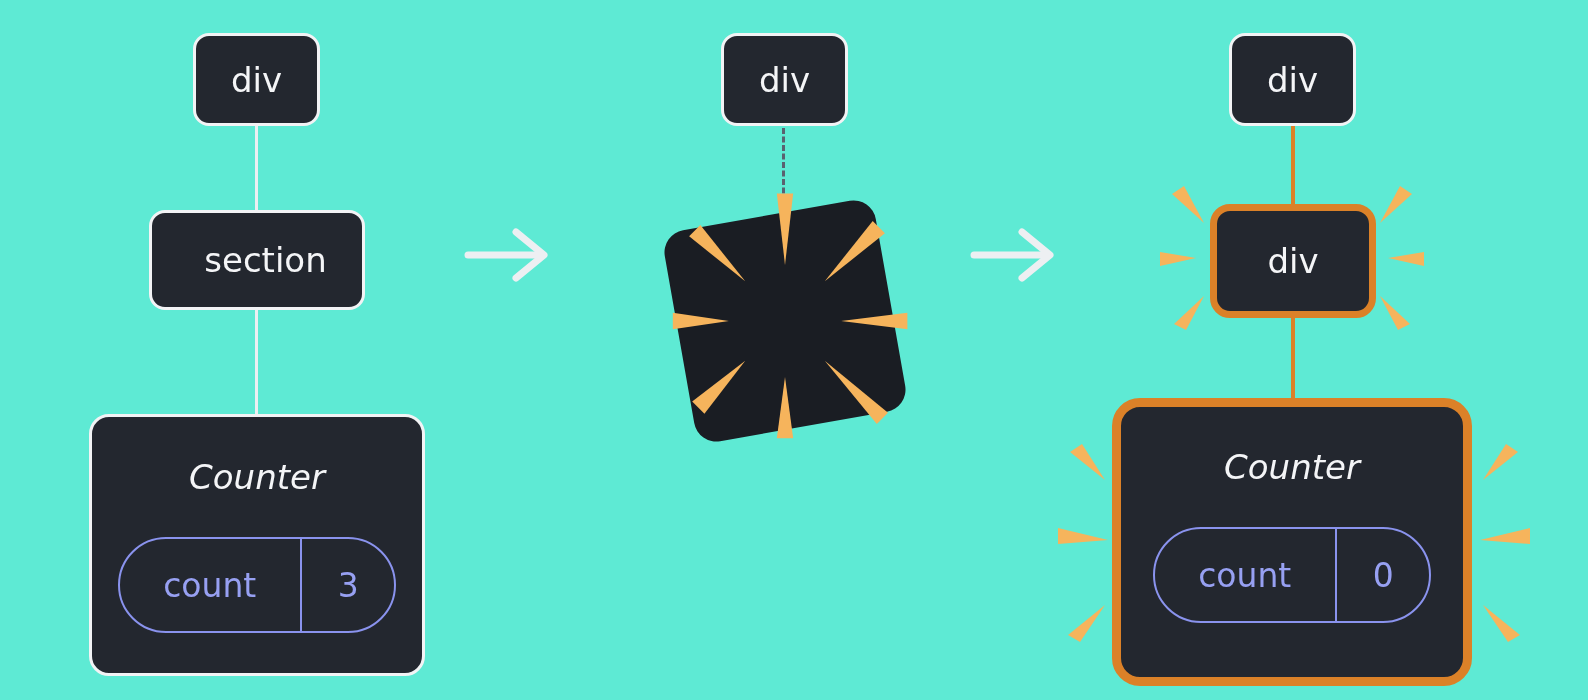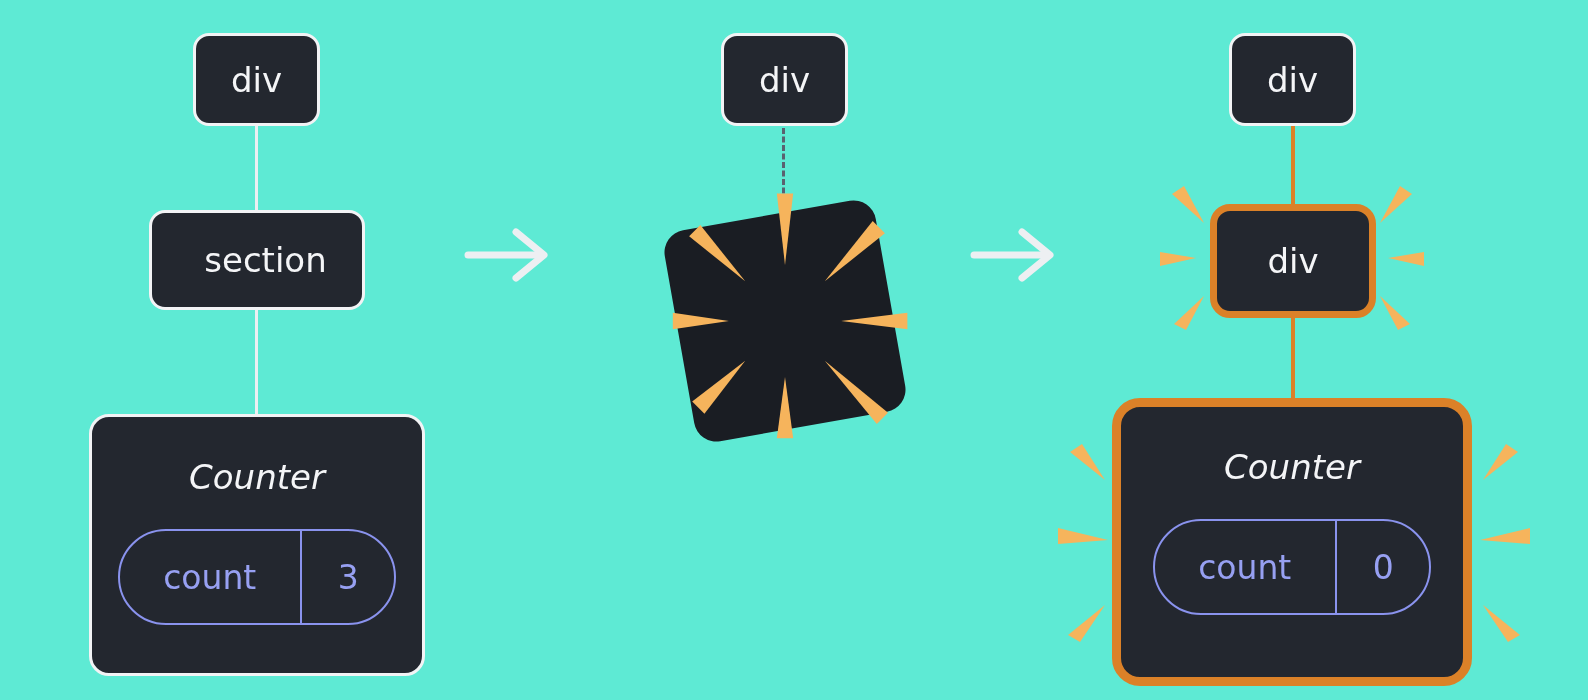--- a/index.html
+++ b/index.html
@@ -46,21 +46,21 @@
     border:9px solid #DB8128;
     border-radius:28px;
   }
   .component-title{
     color:#F4F5F7;
     font-size:34px;font-weight:500;
     margin-top:40px;
     font-style:italic;
   }
   .state-pill{
-    margin-top:32px;
+    margin-top:40px;
     display:flex;align-items:stretch;
     border:2.5px solid #8A93EE;
     border-radius:60px;
     height:96px;
     box-sizing:border-box;
     color:#97A0F2;
     font-size:33px;
     overflow:hidden;
   }
   .state-key{

